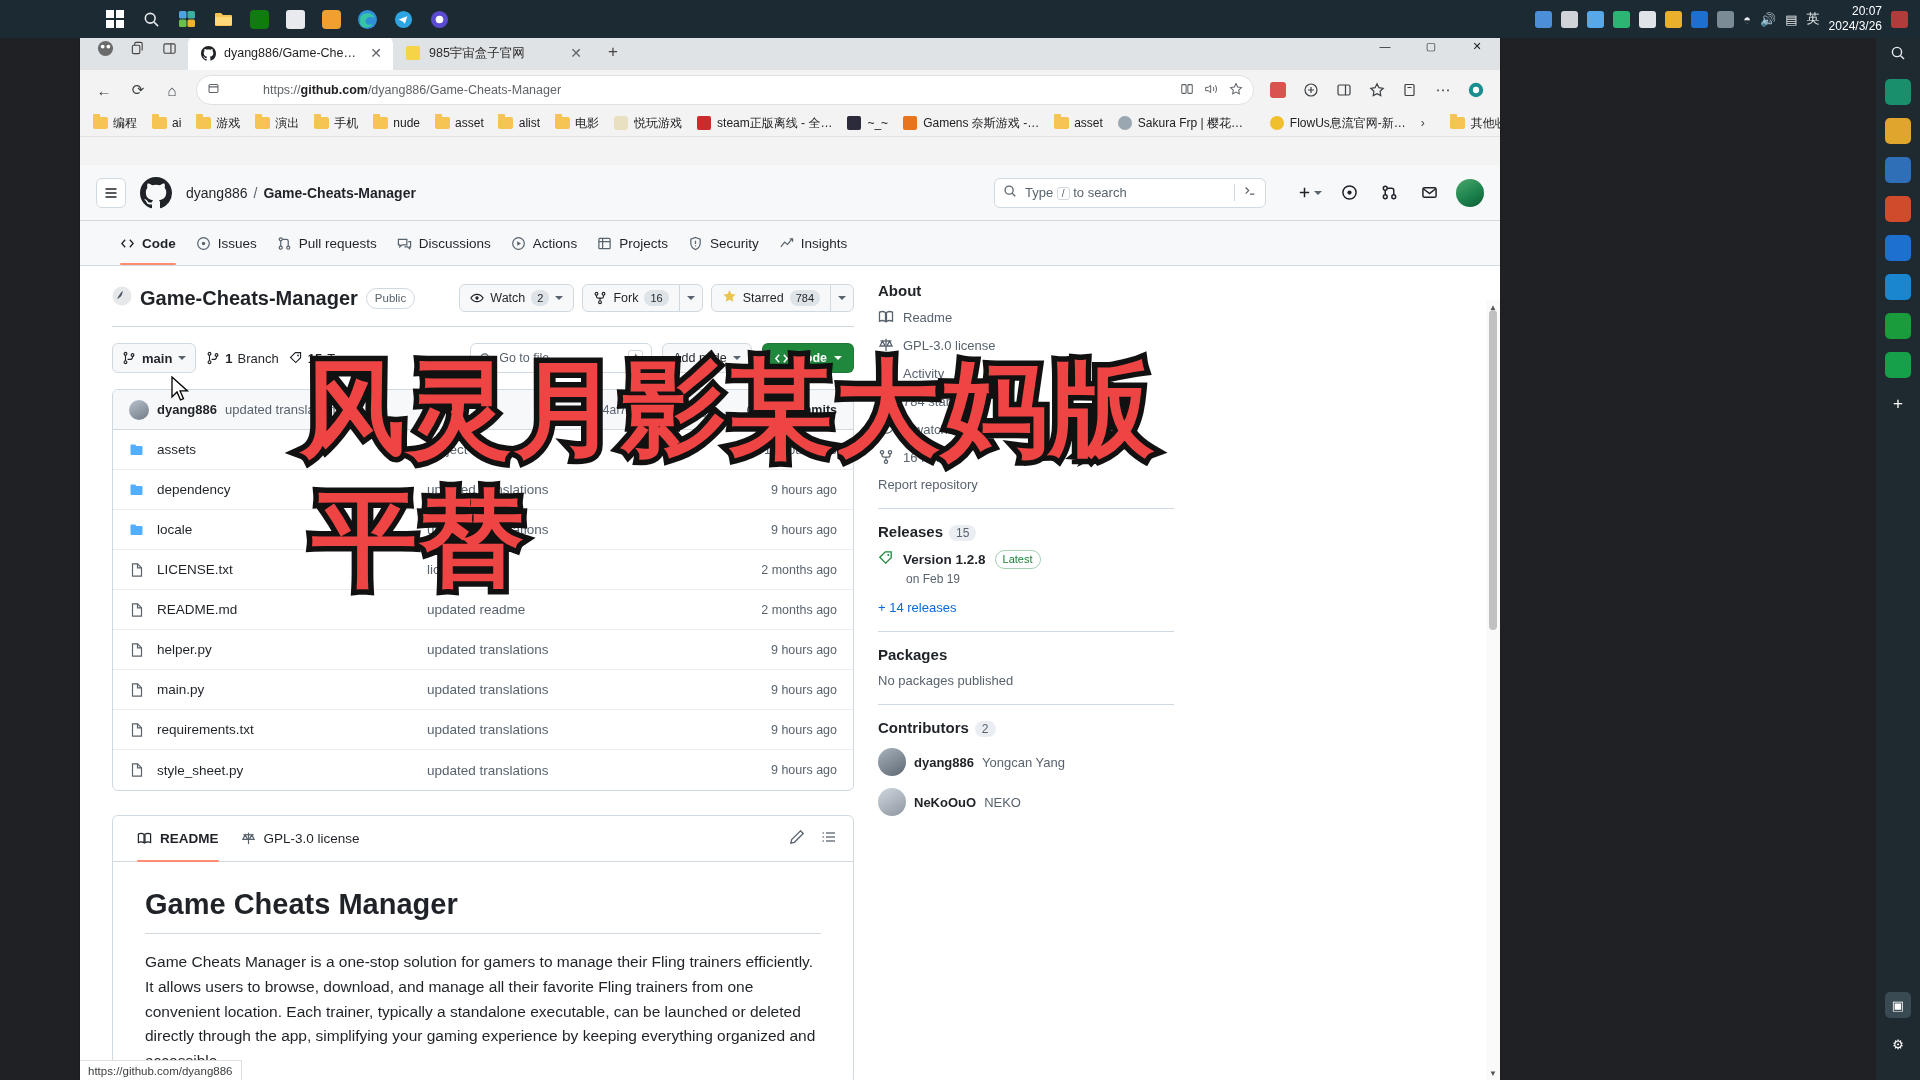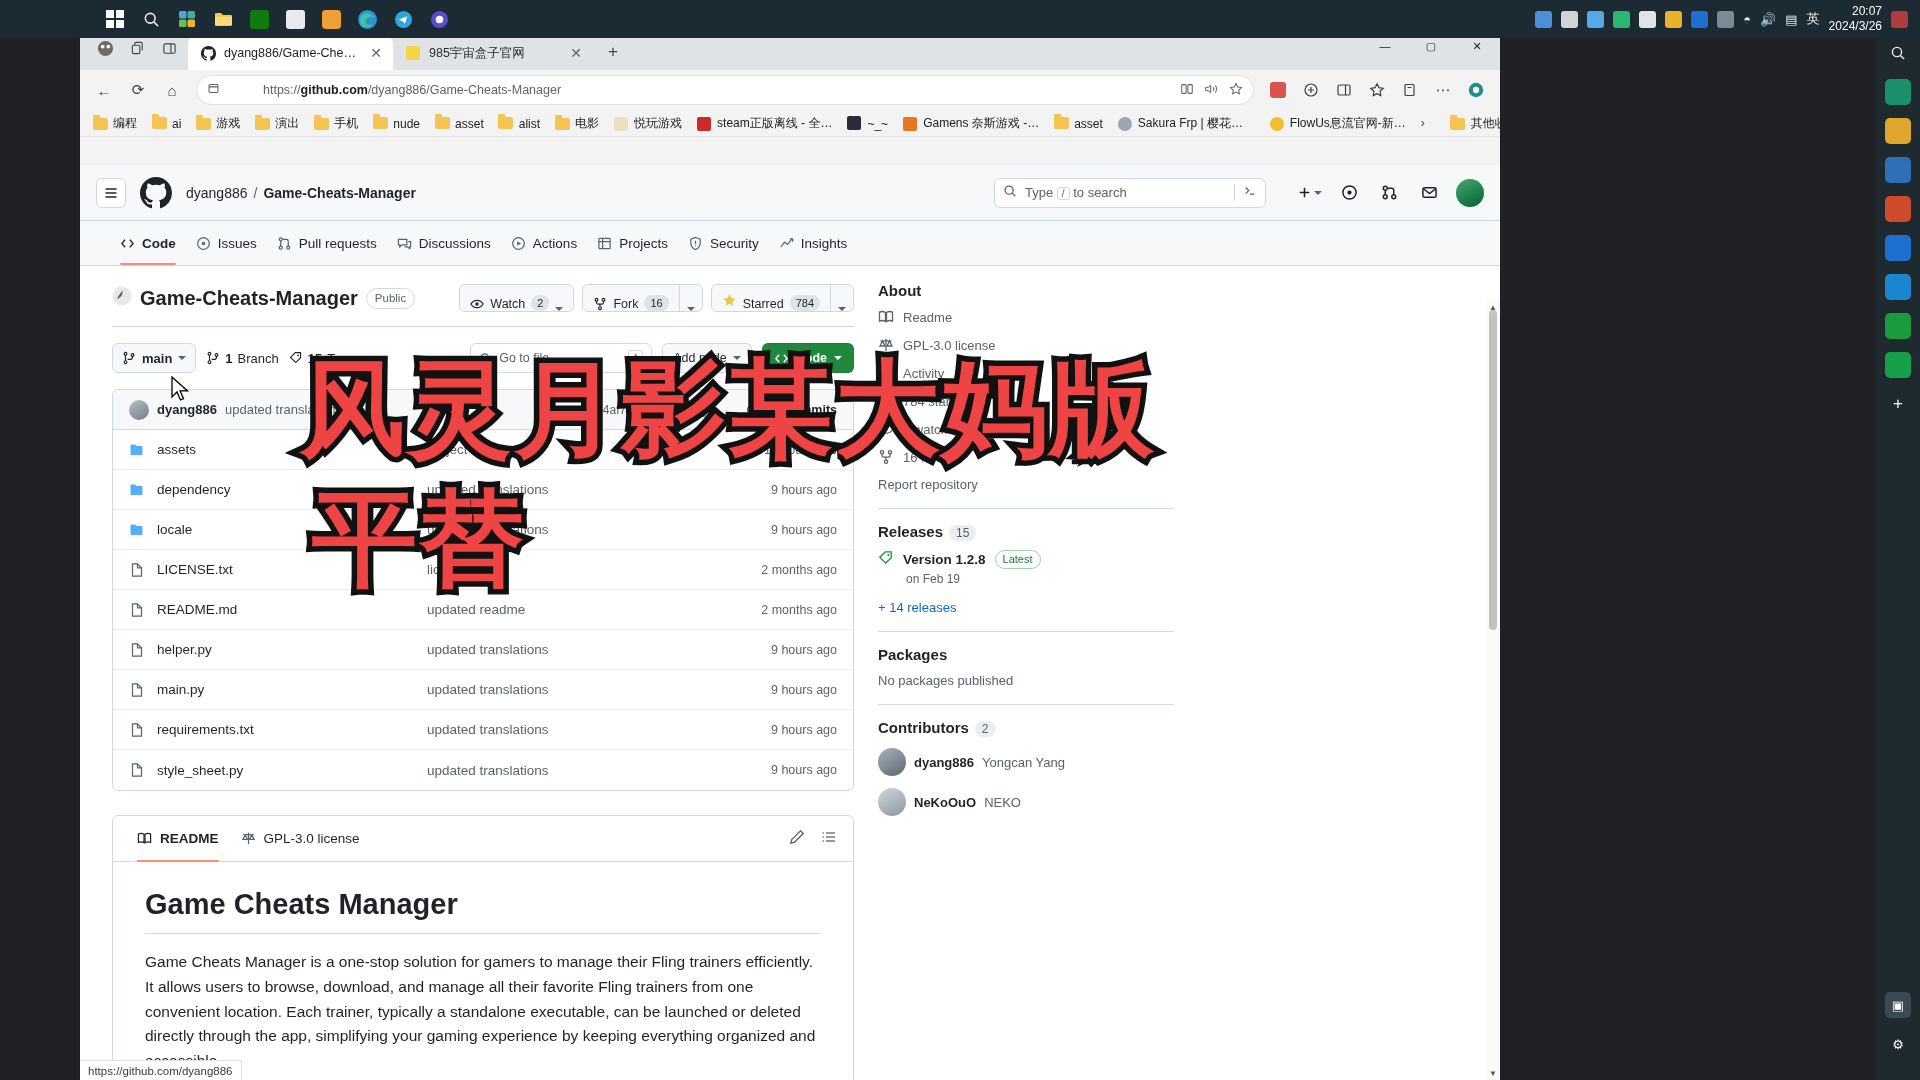--- a/index.html
+++ b/index.html
@@ -83,21 +83,21 @@
   .omni-url b { color: #202124; font-weight: 600; }
   .omni-right { margin-left: auto; display:flex; align-items:center; gap: 10px; color:#5f6368; }
   .nav-right { display: flex; align-items: center; gap: 1px; }
 
   
   .bookmarks {
     height: 27px; background: #f3f3f3; display: flex; align-items: center;
     padding: 0 6px; gap: 2px; font-size: 12px; color: #202124;
     border-bottom: 1px solid #e3e3e3; overflow: hidden;
   }
-  .bm { display: flex; align-items: flex-end; gap: 5px; padding: 3px 6px; border-radius: 4px;
+  .bm { display: flex; align-items: center; gap: 5px; padding: 3px 6px; border-radius: 4px;
         white-space: nowrap; max-width: 150px; }
   .bm-ic { width: 16px; height: 16px; flex:none; display:flex; align-items:center; justify-content:center; font-size:11px;}
   .folder-ic {
     width: 15px; height: 12px; background: #f5c453; border-radius: 1px 2px 2px 2px; position: relative;
   }
   .folder-ic::before { content:""; position:absolute; top:-3px; left:0; width:7px; height:3px;
                        background:#f5c453; border-radius:1px 1px 0 0; }
   .bm-label { overflow: hidden; text-overflow: ellipsis; }
   .bm-chev { margin-left: auto; padding: 0 7px; color:#444; font-size: 12px; }
   .bm-sep { width:1px; height:16px; background:#d0d0d0; margin: 0 4px; }
@@ -154,21 +154,21 @@
   .gh-main { width: 742px; flex: none; }
   .gh-side { width: 296px; flex: none; padding-top: 2px; }
 
   .repo-title-row { display: flex; align-items: center; gap: 8px; padding: 4px 0 14px 0; }
   .repo-title { font-size: 20px; font-weight: 600; color: #1f2328; }
   .pill-public { border: 1px solid #d1d9e0; border-radius: 12px; font-size: 11.5px;
                  color: #59636e; padding: 1px 8px; line-height: 17px; }
   .repo-actions { margin-left: auto; display: flex; align-items: center; gap: 8px; }
   .btngrp { display: flex; align-items: stretch; border: 1px solid #d1d9e0; border-radius: 6px;
             background: #f6f8fa; overflow: hidden; height: 28px; }
-  .btngrp > .seg { display: flex; align-items: flex-end; gap: 6px; padding: 0 10px; font-size: 12.5px;
+  .btngrp > .seg { display: flex; align-items: center; gap: 6px; padding: 0 10px; font-size: 12.5px;
                    font-weight: 500; color: #1f2328; }
   .btngrp > .seg + .seg { border-left: 1px solid #d1d9e0; padding: 0 7px; }
   .count-pill { background: #dee3e8; border-radius: 10px; font-size: 11px; padding: 0px 6px;
                 color: #1f2328; line-height: 16px; }
   .caret { width: 0; height: 0; border-left: 4px solid transparent; border-right: 4px solid transparent;
            border-top: 4px solid #59636e; }
 
   hr.ghline { border: 0; border-top: 1px solid #d1d9e0; margin: 0 0 16px 0; }
 
   

